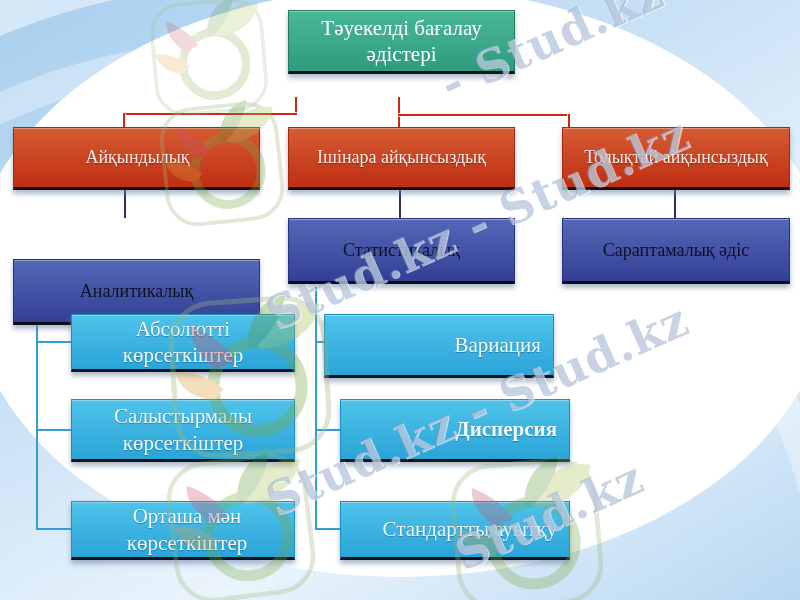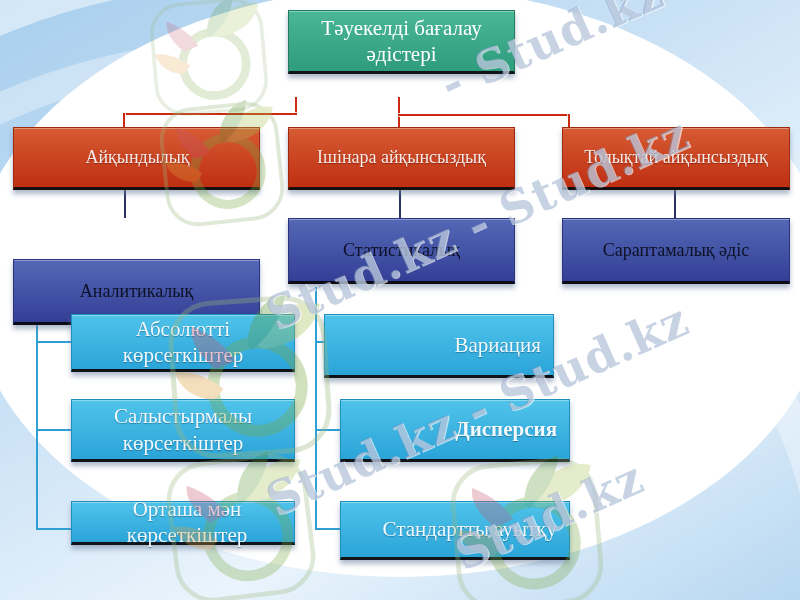--- a/index.html
+++ b/index.html
@@ -114,21 +114,21 @@
   <div class="box darkblue" style="left:562px;top:218px;width:228px;height:66px;">
     <span>Сараптамалық әдіс</span>
   </div>
 
   <div class="box lightblue" style="left:71px;top:314px;width:224px;height:58px;">
     <span>Абсолютті көрсеткіштер</span>
   </div>
   <div class="box lightblue narrow" style="left:71px;top:399px;width:224px;height:63px;">
     <span>Салыстырмалы көрсеткіштер</span>
   </div>
-  <div class="box lightblue" style="left:71px;top:501px;width:224px;height:44px;padding-left:20px;">
+  <div class="box lightblue" style="left:71px;top:501px;width:224px;height:59px;padding-left:20px;">
     <span>Орташа мән көрсеткіштер</span>
   </div>
 
   <div class="box lightblue" style="left:324px;top:314px;width:230px;height:64px;">
     <span>Вариация</span>
   </div>
   <div class="box lightblue" style="left:340px;top:399px;width:230px;height:63px;font-weight:bold;">
     <span>Дисперсия</span>
   </div>
   <div class="box lightblue" style="left:340px;top:501px;width:230px;height:59px;">

